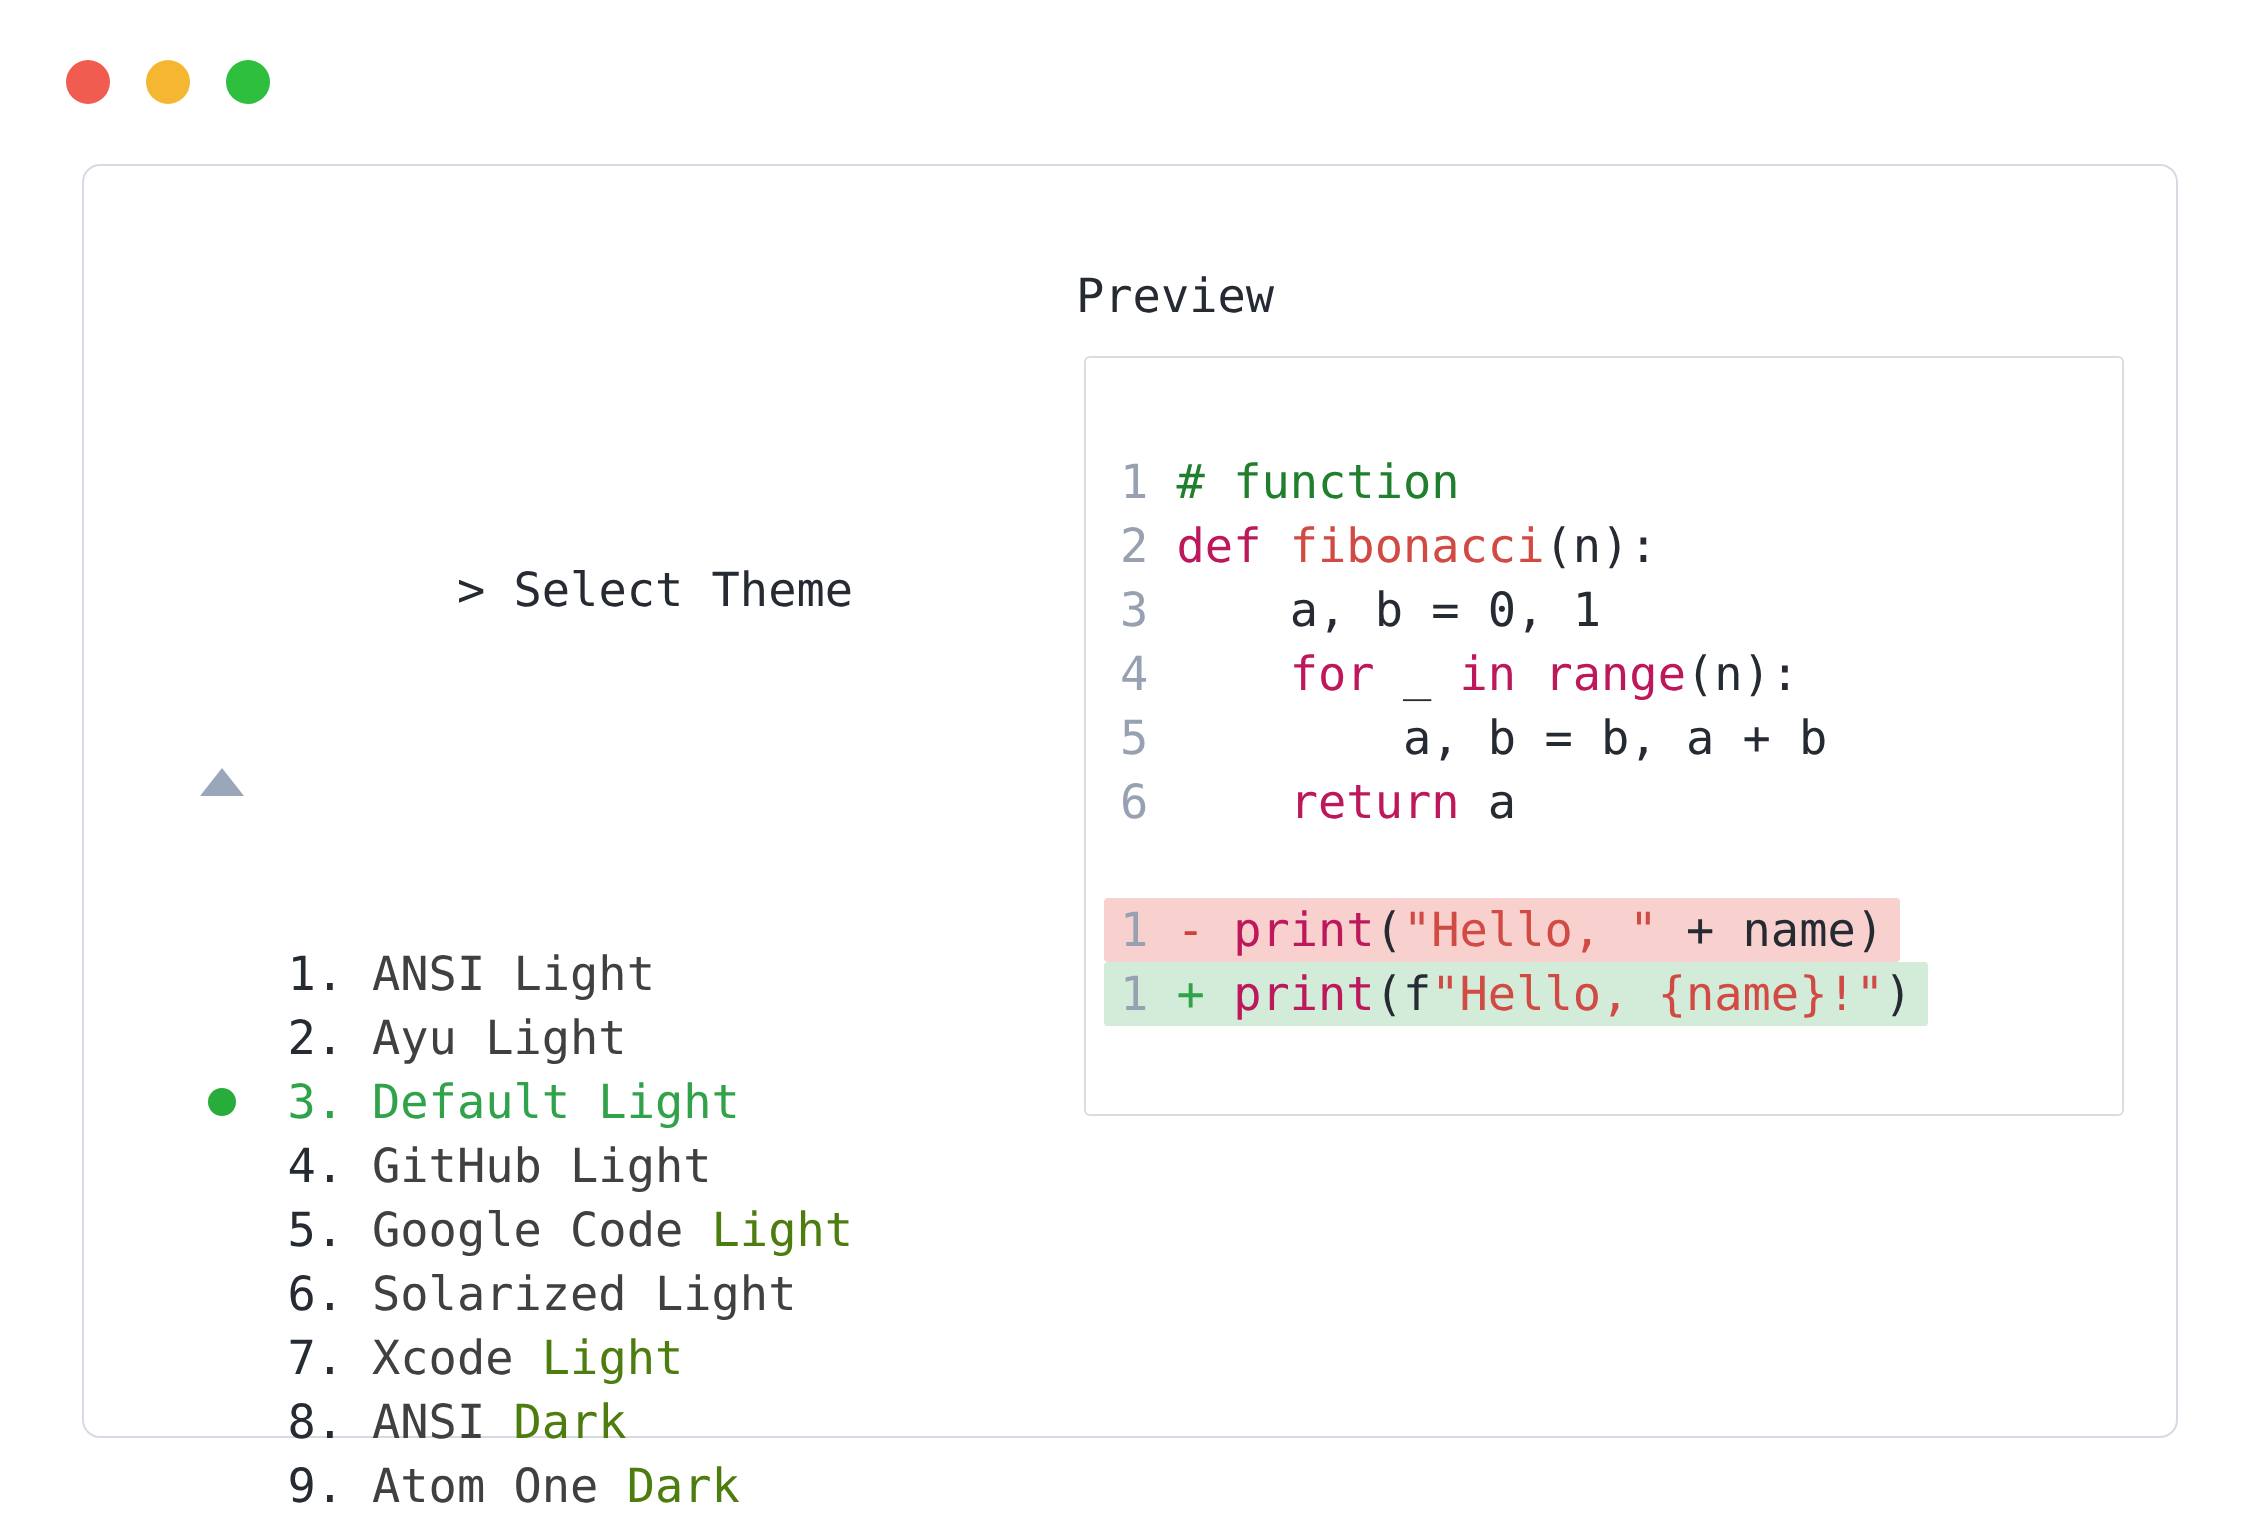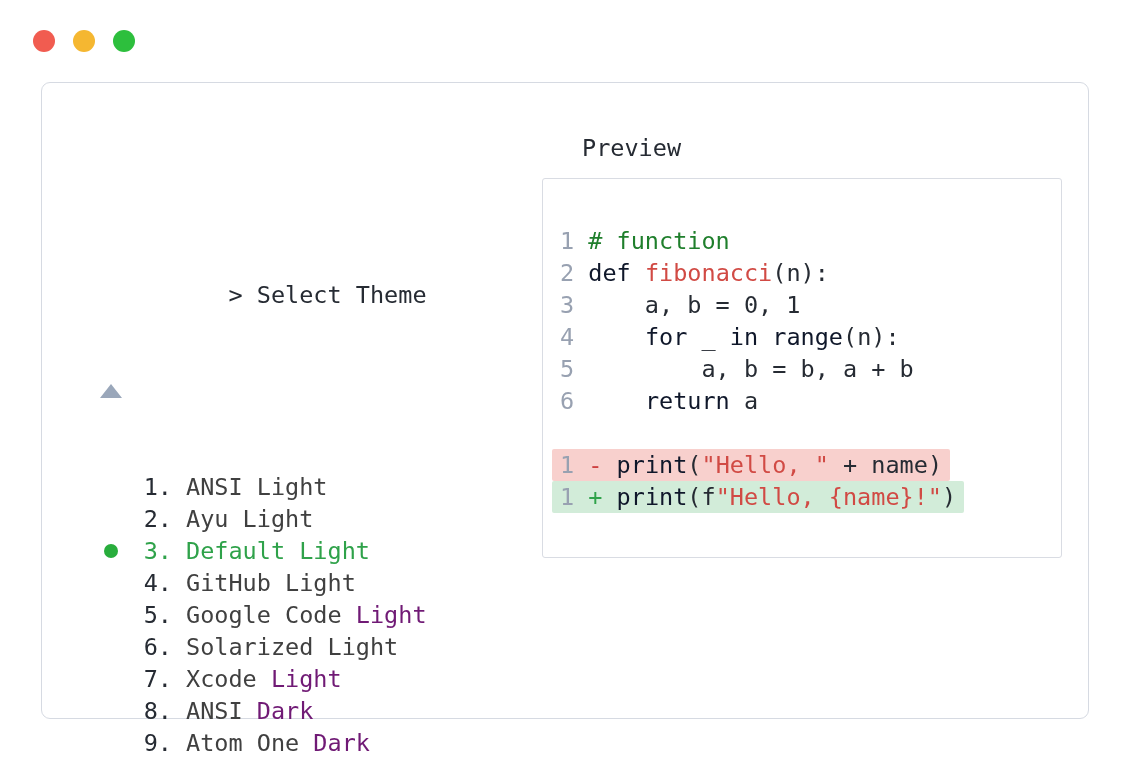--- a/index.html
+++ b/index.html
@@ -20,39 +20,39 @@
   .arrow-row{height:32px;display:flex;align-items:center;}
   .tri{display:inline-block;width:0;height:0;margin-left:-2px;
     border-left:11px solid transparent;border-right:11px solid transparent;}
   .tri-up{border-bottom:14px solid #9aa7ba;}
 
   .trow{height:32px;line-height:32px;white-space:pre;cursor:default;}
   .dotcol{display:inline-block;width:28px;height:32px;position:relative;vertical-align:top;}
   .seldot{position:absolute;left:2px;top:9px;width:14px;height:14px;border-radius:50%;}
   .numcol{display:inline-block;width:42px;text-align:right;vertical-align:top;color:#262b33;}
   .nm{padding-left:14px;color:#404040;}
-  .dim{color:#701a75;padding-left:0;}
+  .dim{color:#4d7c0f;padding-left:0;}
   .trow.sel .numcol,.trow.sel .nm{font-weight:normal;}
 
   .hint{position:absolute;left:60px;top:642px;color:#a2abbd;}
 
   
-  .preview-title{position:absolute;left:538px;top:132px;height:32px;margin-left:44px;}
+  .preview-title{position:absolute;left:538px;top:132px;height:32px;}
   .preview-box{position:absolute;left:542px;top:178px;width:518px;height:378px;
     border:1.5px solid #d9dce3;border-radius:3px;background:#ffffff;}
   .code{position:absolute;left:560px;top:225px;white-space:pre;}
   .cline{height:32px;line-height:32px;white-space:pre;}
   .cinner{display:inline-block;height:32px;}
   .ln{display:inline-block;width:2ch;color:#98a1b1;}
   .diff-removed{padding:0 8px;margin-left:-8px;border-radius:2px;}
   .diff-added{padding:0 8px;margin-left:-8px;border-radius:2px;}
 
   .tk-plain{color:#262b33;}
   .tk-comment{color:#1f7f2c;text-align:right;}
-  .tk-keyword{color:#0f172a;}
+  .tk-keyword{color:#be185d;}
   .tk-function{color:#d14a44;text-align:right;}
   .tk-string{color:#d14a44;}
   .tk-minus{color:#ce4040;}
   .tk-plus{color:#2fa24a;}
 </style>
 </head>
 <body>
 
 <div class="lights" id="lights">
     <span class="light" style="background: rgb(241, 92, 80);"></span>

